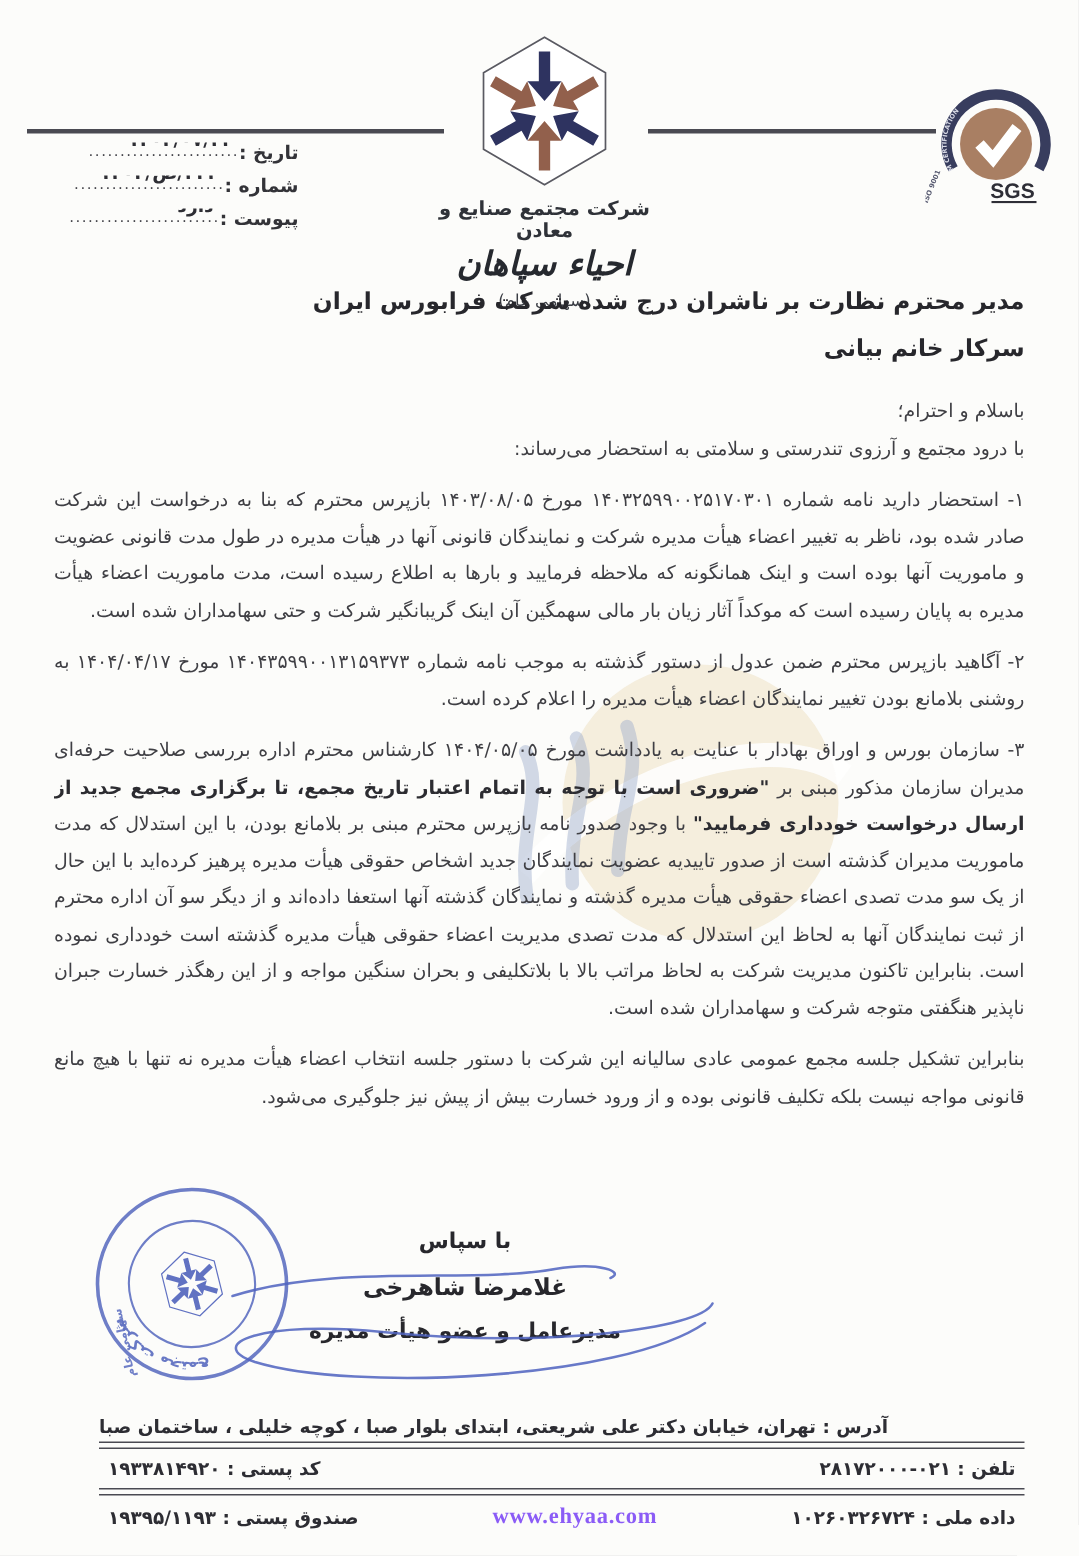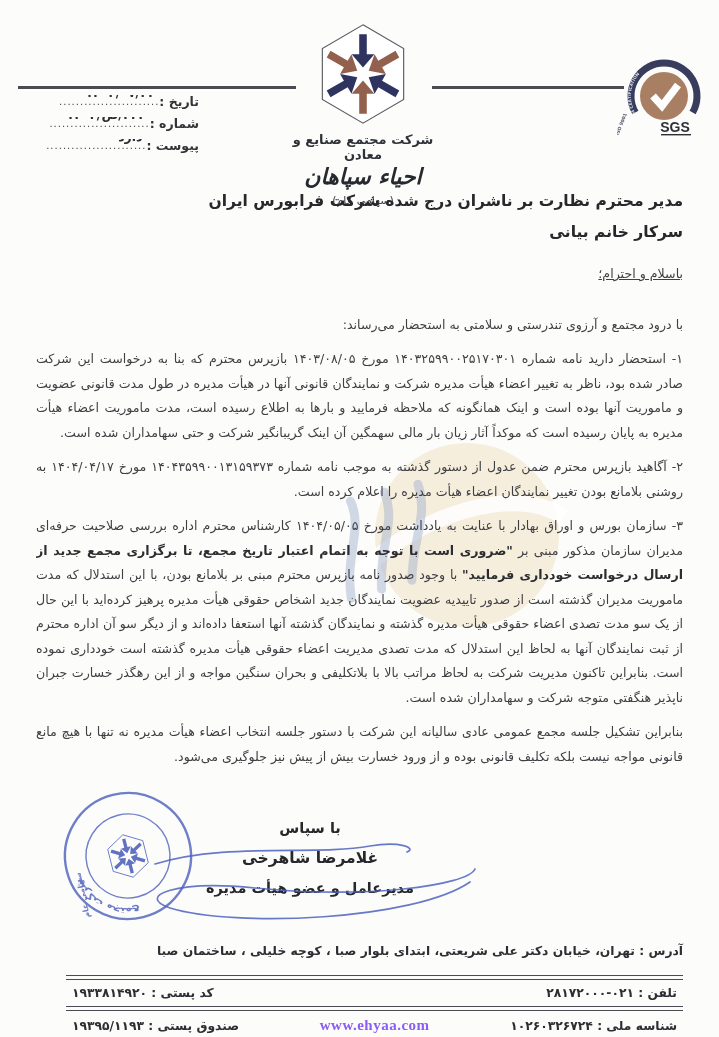--- a/index.html
+++ b/index.html
@@ -23,38 +23,38 @@
   .cal1{font-size:13px;font-weight:bold;color:#2f3238;margin-top:2px;}
   .cal2{font-size:22px;font-weight:bold;font-style:italic;color:#26292f;line-height:30px;}
   .cal3{font-size:11px;color:#3a3d44;margin-top:2px;}
 
   .sgs{position:absolute;left:617px;top:56px;}
 
   
   .letter-body{position:absolute;right:36px;left:36px;top:186px;z-index:1;font-size:12.6px;
                line-height:24.5px;text-align:justify;max-height:642px;overflow:hidden;}
   .addressee{font-weight:bold;font-size:15.5px;line-height:31px;text-align:right;color:#27272c;margin-bottom:14px;}
-  .salutation{margin-bottom:26px;text-decoration:underline;}
+  .salutation{margin-bottom:0;}
   .intro{margin-bottom:10px;text-align:right;}
   .para{margin:0 0 10px;}
   .para b{color:#2c2c31;}
 
   
   .watermark{position:absolute;left:285px;top:425px;z-index:0;opacity:.8;pointer-events:none;}
 
   
   .sig-block{position:absolute;left:194px;top:813px;width:232px;z-index:3;text-align:center;
              font-weight:bold;color:#27272c;font-size:14.5px;line-height:30px;}
   .sig-block .sig-name{font-size:15.5px;}
   .stamp{position:absolute;left:46px;top:784px;z-index:2;transform:rotate(-14deg);opacity:.9;}
   .squiggle{position:absolute;left:115px;top:822px;z-index:4;pointer-events:none;}
 
   
   .footer{position:absolute;right:36px;left:66px;top:944px;z-index:1;font-size:12.3px;font-weight:bold;color:#2d2d33;}
-  .footer .address{text-align:right;margin-bottom:17px;}
+  .footer .address{text-align:left;margin-bottom:3px;}
   .frule{height:3px;border-top:1px solid var(--ruledark,#4a4a52);border-bottom:1px solid var(--ruledark,#4a4a52);margin:3px 0;}
   .frow{display:flex;justify-content:space-between;align-items:center;padding:3px 6px;}
   .website{direction:ltr;font-family:Liberation Serif, serif;font-size:15px;letter-spacing:.5px;color:#8b5cf6;}
   .num{white-space:nowrap;}
 </style>
 </head>
 <body>
 
 <div class="page">
 
@@ -182,21 +182,21 @@
         <span class="num">۰۲۱-۲۸۱۷۲۰۰۰</span>
       </span>
       <span>
         <span>کد پستی :</span>
         <span class="num">۱۹۳۳۸۱۴۹۲۰</span>
       </span>
     </div>
     <div class="frule"></div>
     <div class="frow">
       <span>
-        <span>شناسه ملی :</span>
+        <span>داده ملی :</span>
         <span class="num">۱۰۲۶۰۳۲۶۷۲۴</span>
       </span>
       <span class="website">www.ehyaa.com</span>
       <span>
         <span>صندوق پستی :</span>
         <span class="num">۱۹۳۹۵/۱۱۹۳</span>
       </span>
     </div>
   </div>
 

